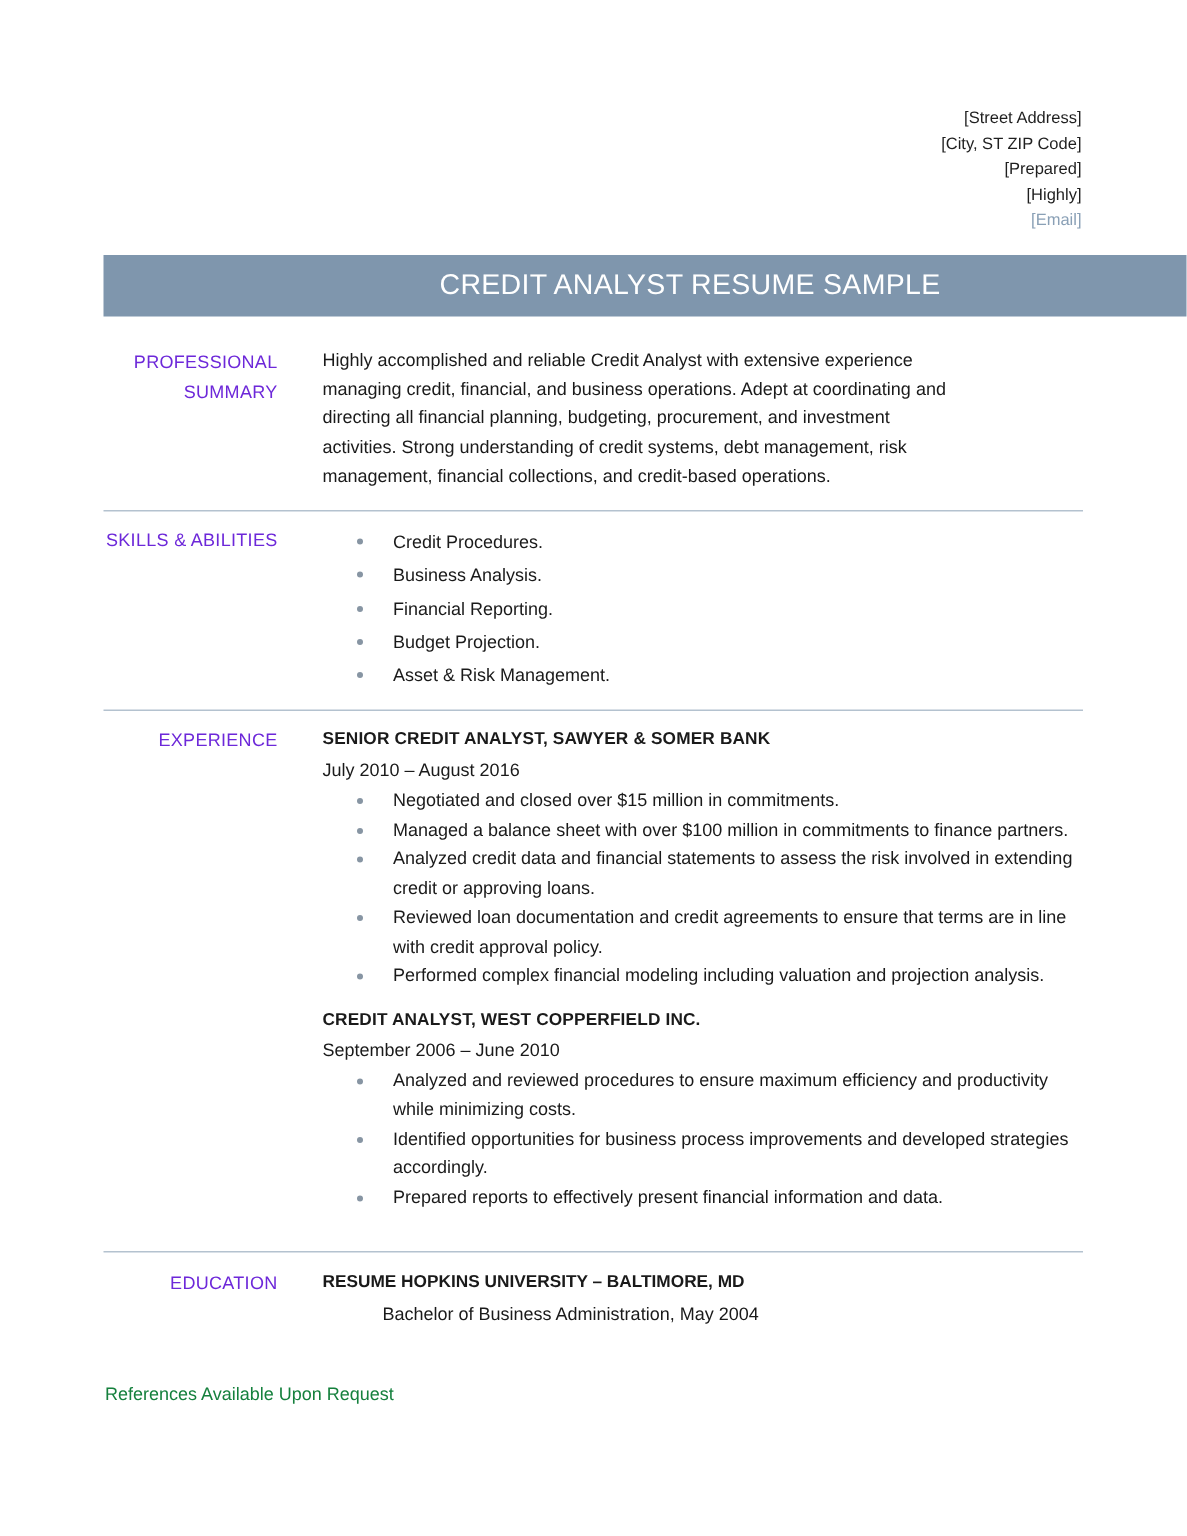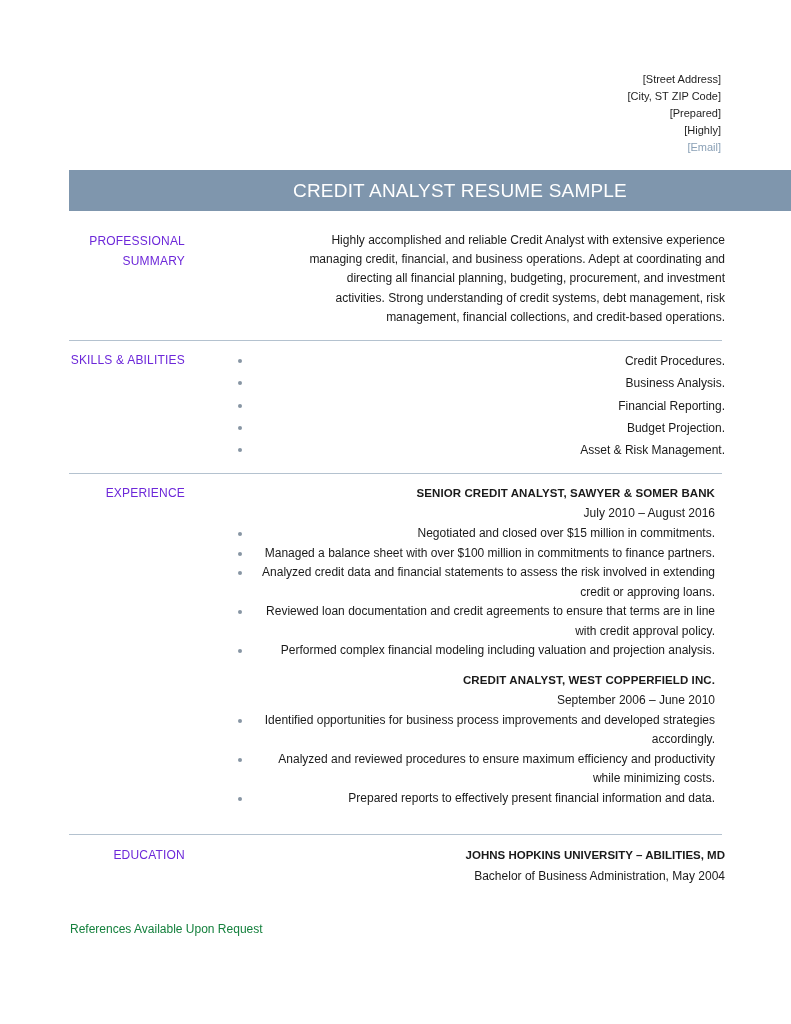--- a/index.html
+++ b/index.html
@@ -15,21 +15,21 @@
     
     .title-band { position: absolute; left: 69px; top: 170px; width: 782px; height: 41px;
                   background: #7f96ad; color: #ffffff; text-align: center;
                   font-size: 19px; line-height: 41px; letter-spacing: 0.2px; }
 
     
     .section { position: absolute; left: 69px; width: 653px; }
     .section-label { position: absolute; left: 0; width: 116px; text-align: right;
                      color: #6d28d9; font-size: 12px; line-height: 20px; letter-spacing: 0.2px; }
     .section-body { position: absolute; left: 146px; width: 510px;
-                    font-size: 12px; line-height: 19.2px; color: #1a1a1a; text-align: right; }
+                    font-size: 12px; line-height: 19.2px; color: #1a1a1a; }
     .divider { position: absolute; left: 69px; width: 653px; height: 0;
                border-top: 1px solid #b4c2cf; }
 
     ul.bullets { list-style: none; margin: 0; padding: 0; }
     ul.bullets li { position: relative; padding-left: 47px; line-height: 19.5px; margin-bottom: 0; }
     ul.bullets li .dot { position: absolute; left: 23px; top: 8px; width: 4px; height: 4px;
                          border-radius: 50%; background: #8795a3; }
     ul.skills li { line-height: 22.3px; }
     ul.skills li .dot { top: 9px; }
 
@@ -102,34 +102,34 @@
           <li><span class="dot"></span><span>Analyzed credit data and financial statements to assess the risk involved in extending credit or approving loans.</span></li>
           <li><span class="dot"></span><span>Reviewed loan documentation and credit agreements to ensure that terms are in line with credit approval policy.</span></li>
           <li><span class="dot"></span><span>Performed complex financial modeling including valuation and projection analysis.</span></li>
         </ul>
       </div>
 
       <div class="job">
         <div class="job-title">CREDIT ANALYST, WEST COPPERFIELD INC.</div>
         <div class="job-dates">September 2006 – June 2010</div>
         <ul class="bullets">
+          <li><span class="dot"></span><span>Analyzed and reviewed procedures to ensure maximum efficiency and productivity while minimizing costs.</span></li>
           <li><span class="dot"></span><span>Identified opportunities for business process improvements and developed strategies accordingly.</span></li>
-          <li><span class="dot"></span><span>Analyzed and reviewed procedures to ensure maximum efficiency and productivity while minimizing costs.</span></li>
           <li><span class="dot"></span><span>Prepared reports to effectively present financial information and data.</span></li>
         </ul>
       </div>
 
     </div>
   </div>
 
   <div class="divider" style="top:834px;"></div>
 
   <div class="section" style="top:845px; height:45px;">
     <div class="section-label">EDUCATION</div>
     <div class="section-body">
-      <div class="edu-title">JOHNS HOPKINS UNIVERSITY – ABILITIES, MD</div>
+      <div class="edu-title">RESUME HOPKINS UNIVERSITY – BALTIMORE, MD</div>
       <div class="edu-degree">Bachelor of Business Administration, May 2004</div>
     </div>
   </div>
 
   <div class="footer-note">References Available Upon Request</div>
 
 </div>
 
 </body></html>

